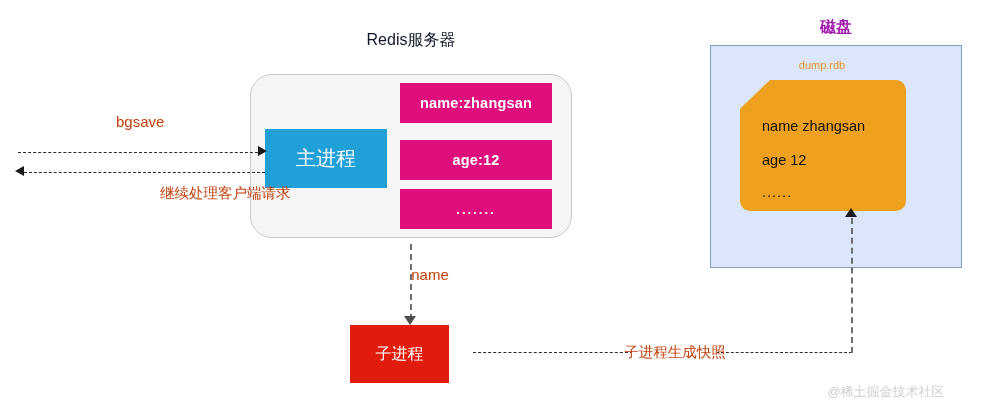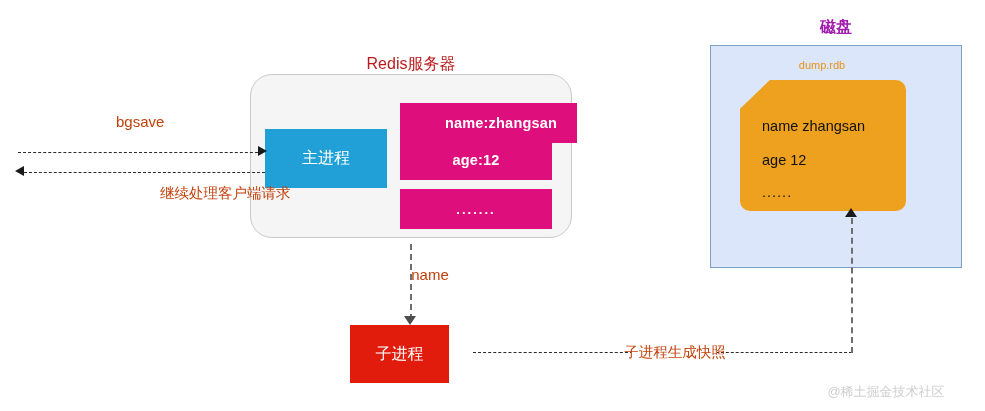--- a/index.html
+++ b/index.html
@@ -36,60 +36,60 @@
     top: 74px;
     width: 322px;
     height: 164px;
     background: #f5f5f5;
     border: 1.4px solid #c9c9c9;
     border-radius: 22px;
     box-sizing: border-box;
   }
   #redis-server-title {
     left: 411px;
-    top: 56px;
+    top: 32px;
     font-size: 16px;
-    color: #b91c1c;
+    color: #0f172a;
   }
 
   
   #main-process-box {
     position: absolute;
     left: 265px;
     top: 129px;
     width: 122px;
     height: 59px;
     background: #21a0d8;
     display: flex;
     align-items: center;
     justify-content: center;
   }
   #main-process-box span {
     color: #ffffff;
-    font-size: 16px;
+    font-size: 20px;
   }
 
   
   .mem-row {
     position: absolute;
     left: 400px;
     width: 152px;
     height: 40px;
     background: #de0e7c;
     display: flex;
     align-items: center;
     justify-content: center;
   }
   .mem-row span {
     color: #ffffff;
     font-size: 14.5px;
     font-weight: bold;
     letter-spacing: 0.2px;
   }
-  #mem-row-0 { top: 103px; padding-left: 25px; }
+  #mem-row-0 { top: 83px; }
   #mem-row-1 { top: 140px; }
   #mem-row-2 { top: 189px; }
   #mem-row-2 span { font-size: 13px; letter-spacing: 2px; }
 
   
   #disk-panel {
     position: absolute;
     left: 710px;
     top: 45px;
     width: 252px;

